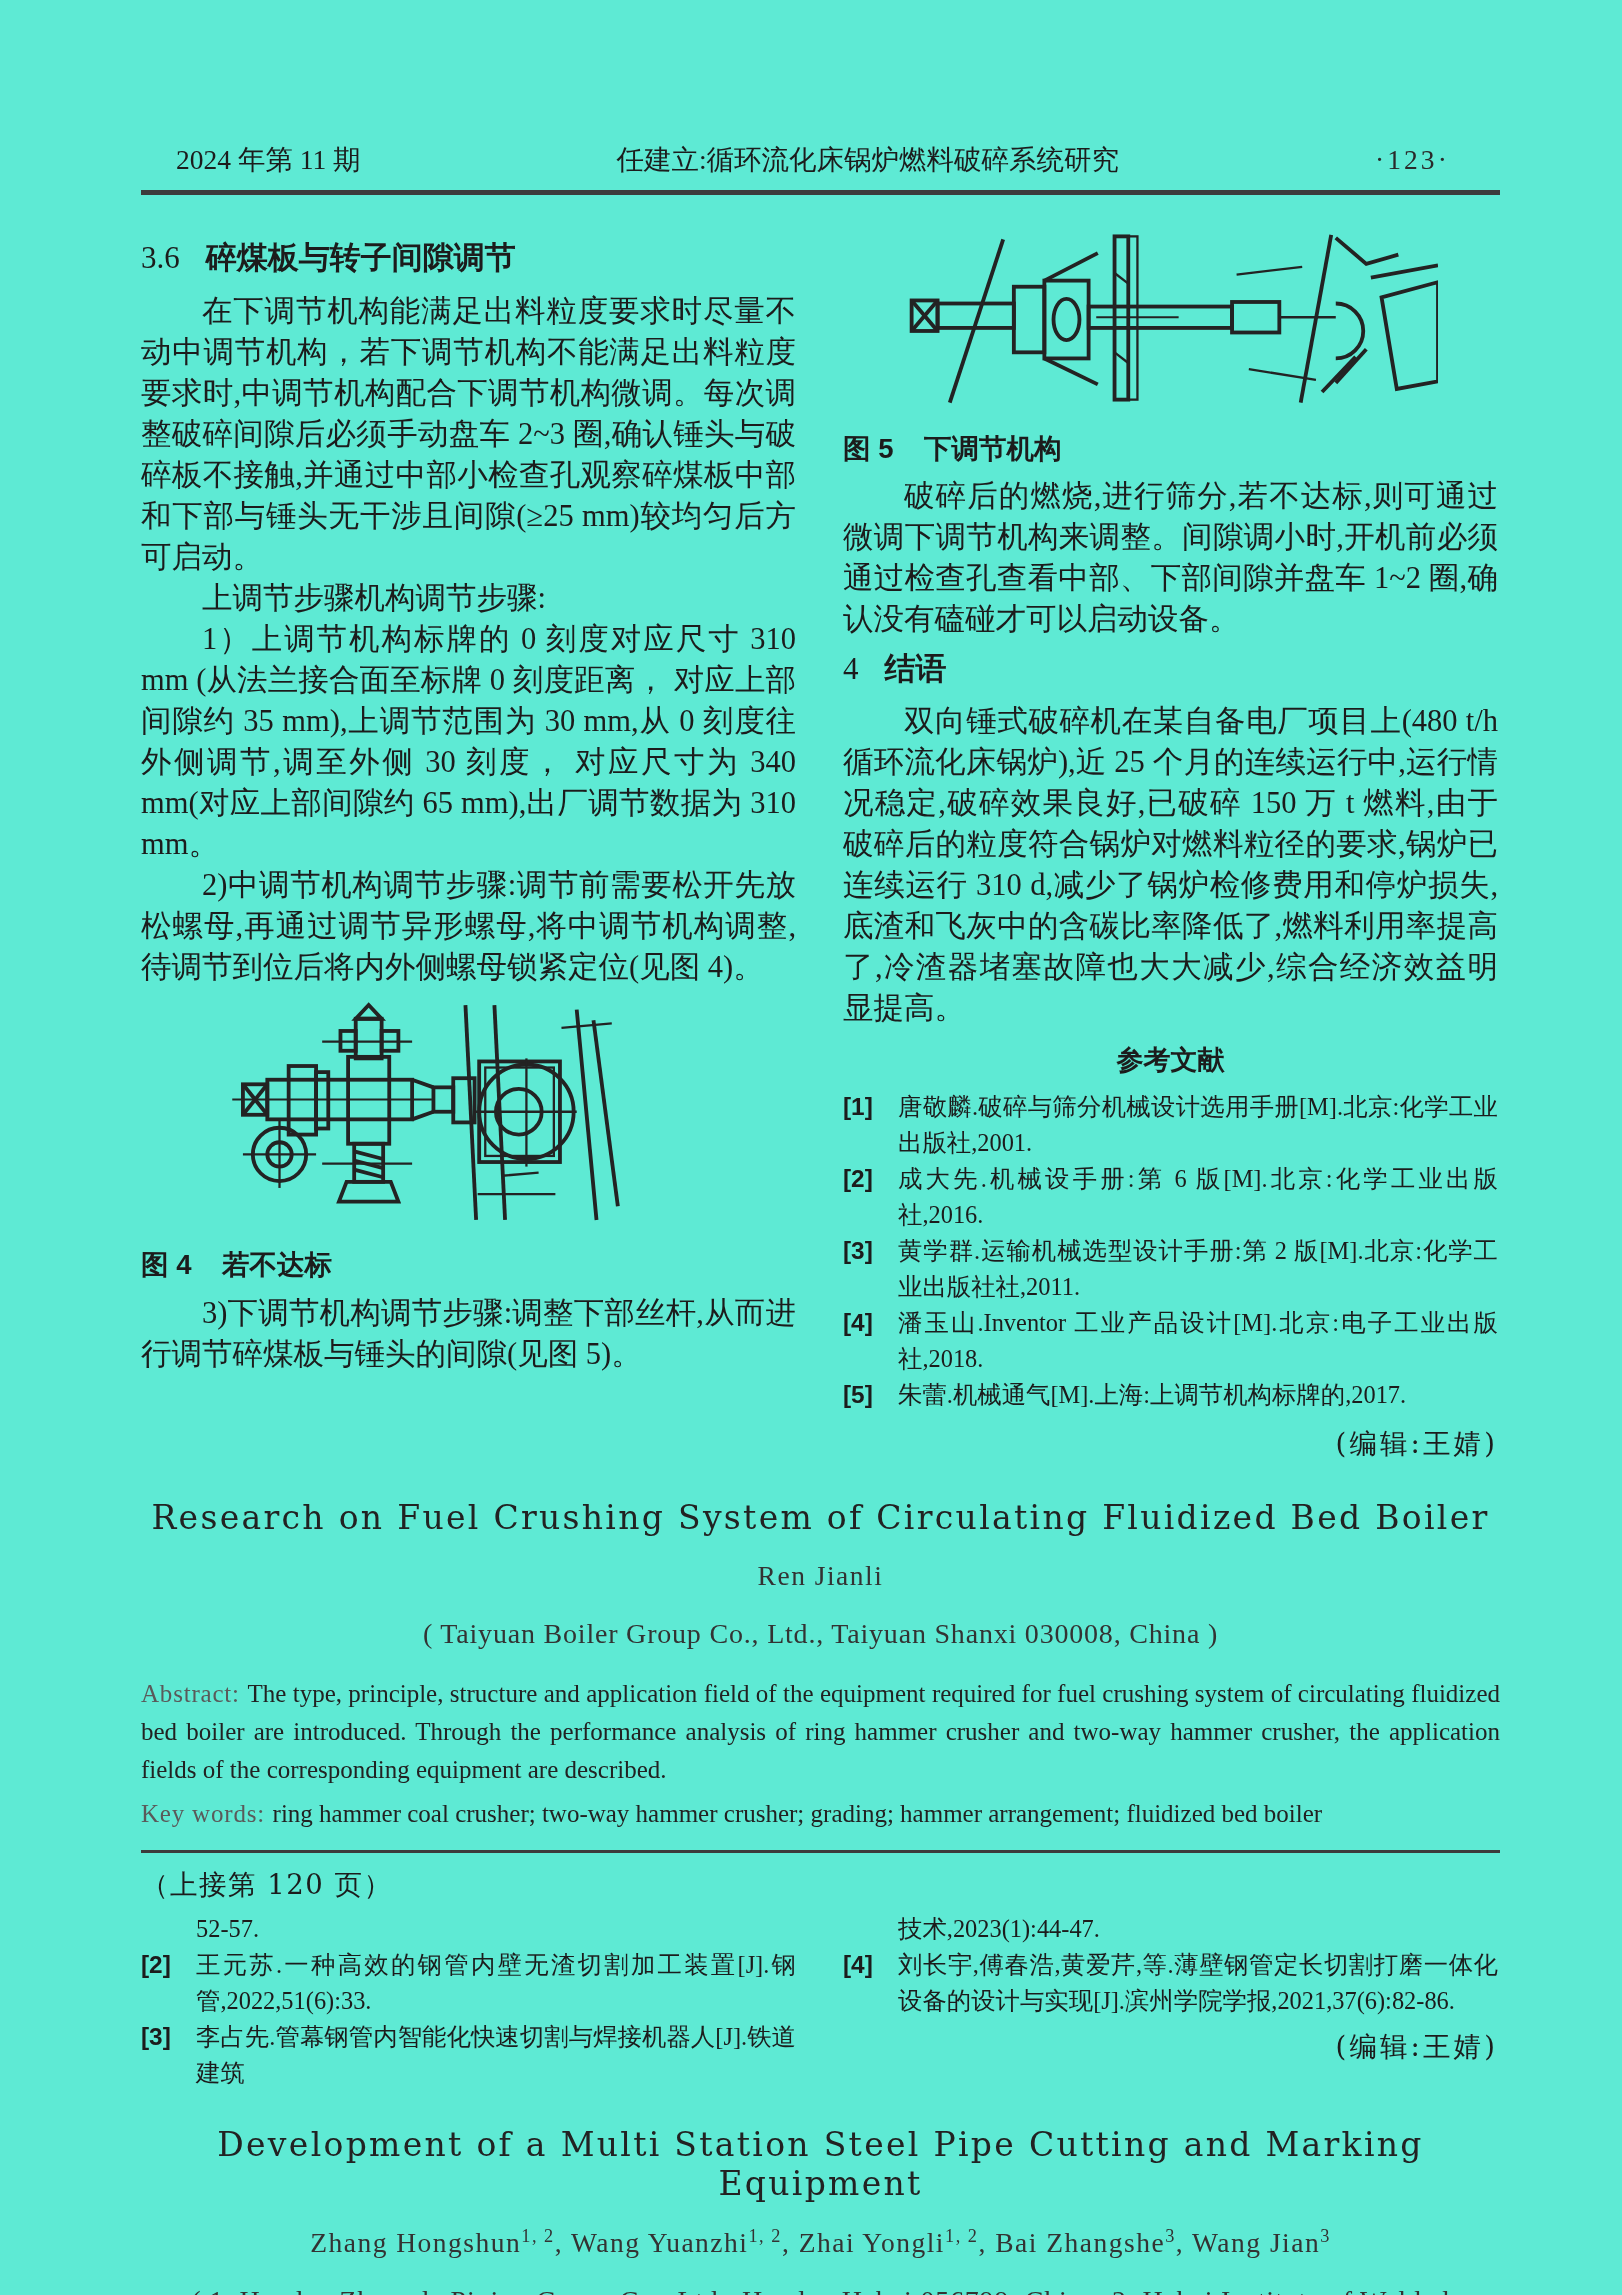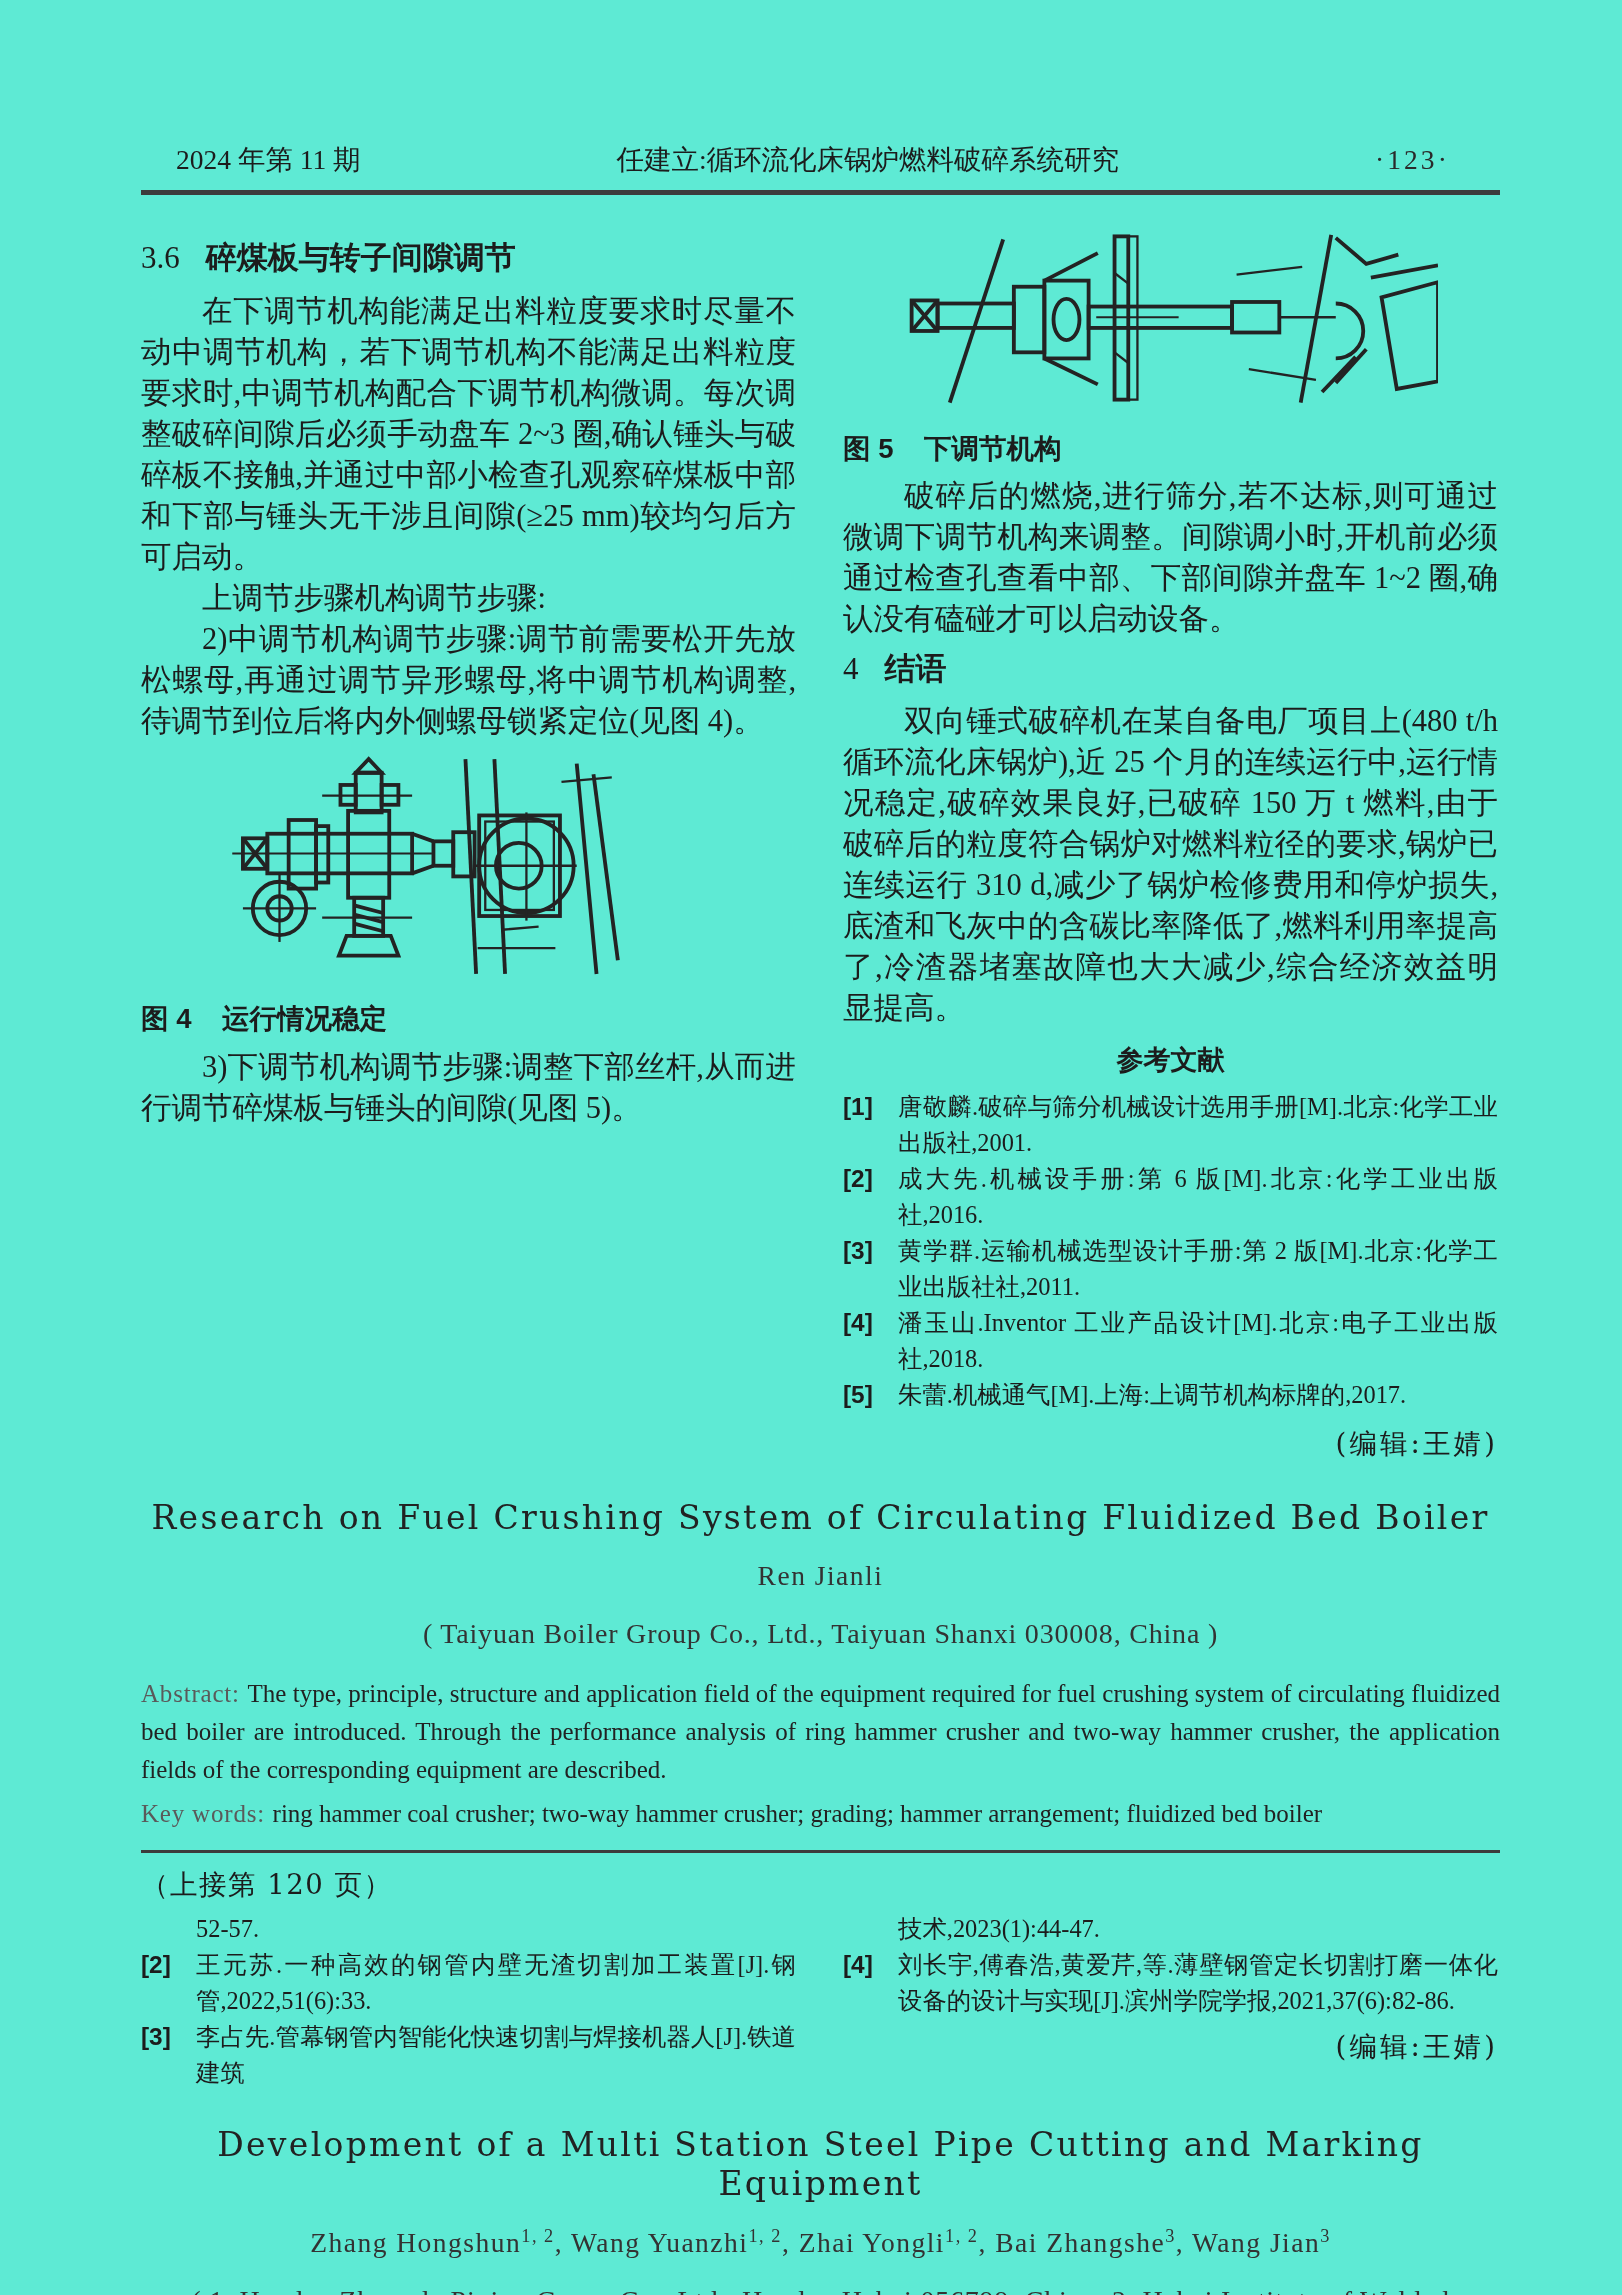--- a/index.html
+++ b/index.html
@@ -89,20 +89,21 @@
   <div class="inner">
 
     <div class="columns">
 
       <div class="col">
         <h2 class="sec">
           <span class="num">3.6</span><span>碎煤板与转子间隙调节</span>
         </h2>
         <p class="body">在下调节机构能满足出料粒度要求时尽量不动中调节机构，若下调节机构不能满足出料粒度要求时,中调节机构配合下调节机构微调。每次调整破碎间隙后必须手动盘车 2~3 圈,确认锤头与破碎板不接触,并通过中部小检查孔观察碎煤板中部和下部与锤头无干涉且间隙(≥25 mm)较均匀后方可启动。</p>
         <p class="body">上调节步骤机构调节步骤:</p>
+        <p class="body">1）上调节机构标牌的 0 刻度对应尺寸 310 mm (从法兰接合面至标牌 0 刻度距离， 对应上部间隙约 35 mm),上调节范围为 30 mm,从 0 刻度往外侧调节,调至外侧 30 刻度， 对应尺寸为 340 mm(对应上部间隙约 65 mm),出厂调节数据为 310 mm。</p>
         <p class="body">2)中调节机构调节步骤:调节前需要松开先放松螺母,再通过调节异形螺母,将中调节机构调整,待调节到位后将内外侧螺母锁紧定位(见图 4)。</p>
 
         <figure>
           <svg class="draw" width="473" height="221" viewBox="0 0 620 290">
 
             <rect x="14" y="108" width="32" height="40"></rect>
             <line x1="14" y1="108" x2="46" y2="148"></line>
               <line x1="46" y1="108" x2="14" y2="148"></line>
             <line x1="0" y1="128" x2="262" y2="128" stroke-width="2.5"></line>
 
@@ -147,21 +148,21 @@
             <line x1="318" y1="144" x2="452" y2="144" stroke-width="3"></line>
             <line x1="386" y1="74" x2="386" y2="216" stroke-width="3"></line>
 
             <line x1="452" y1="10" x2="478" y2="286"></line>
             <line x1="474" y1="24" x2="506" y2="268"></line>
             <line x1="432" y1="34" x2="498" y2="28" stroke-width="3"></line>
             <line x1="322" y1="252" x2="424" y2="252" stroke-width="3"></line>
             <line x1="354" y1="228" x2="402" y2="224" stroke-width="3"></line>
           </svg>
           <figcaption>
-            <span class="flabel">图 4</span><span>运行情况稳定</span>
+            <span class="flabel">图 4</span><span>若不达标</span>
           </figcaption>
         </figure>
 
         <p class="body">3)下调节机构调节步骤:调整下部丝杆,从而进行调节碎煤板与锤头的间隙(见图 5)。</p>
       </div>
 
       <div class="col">
         <figure style="margin-top:0;">
           <svg class="draw" width="534" height="176" viewBox="0 0 700 230" stroke-width="4.5">
 

